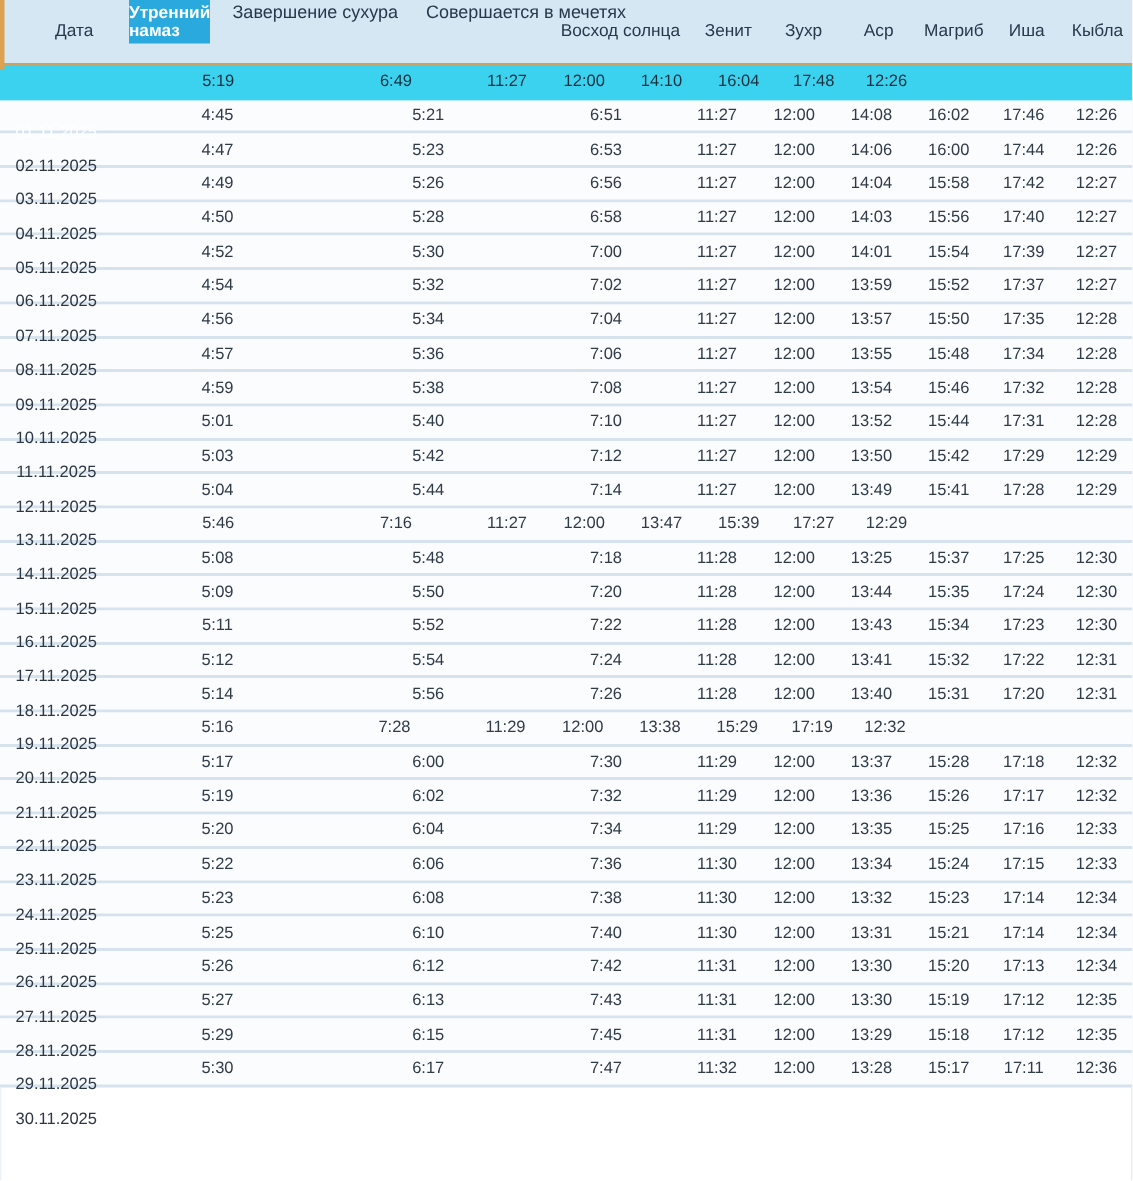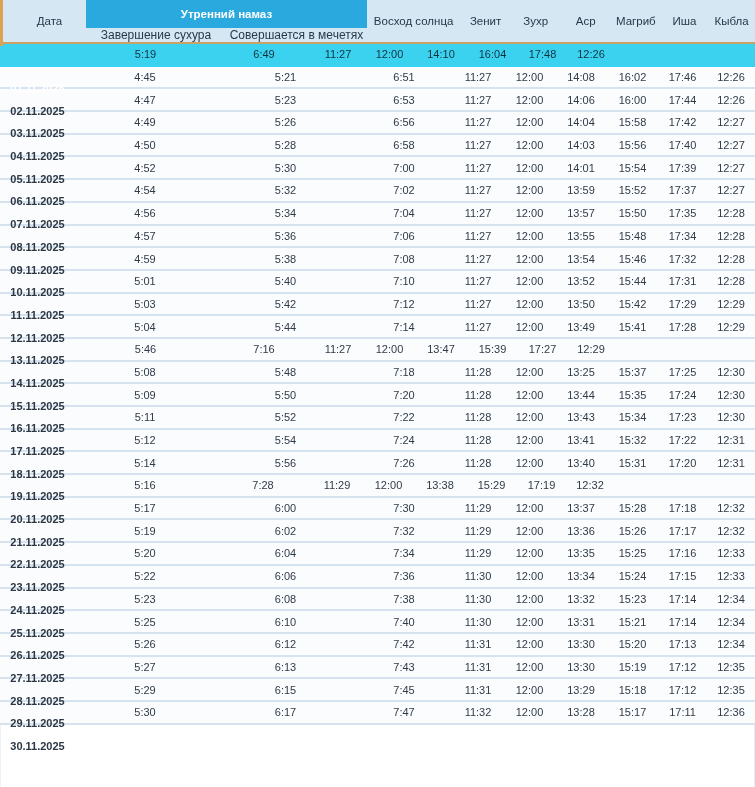--- a/index.html
+++ b/index.html
@@ -17,21 +17,21 @@
     display:flex;position:relative;padding-left:13px;
   }
   .orange-strip{
     position:absolute;left:0;top:0;width:3px;height:46px;
     background:var(--accent_orange);z-index:3;
   }
   .hcell{
     display:flex;align-items:center;justify-content:center;
     color:var(--header_text);font-size:11.5px;
   }
-  .morning-group{display:flex;flex-direction:column;}
+  .morning-group{display:flex;}
   .morning-box{
     height:29px;background:var(--accent_cyan);color:#fff;
     font-weight:bold;font-size:11.5px;
     display:flex;align-items:center;justify-content:center;
   }
   .morning-sub{height:15px;display:flex;}
   .morning-sub .sub{
     display:flex;align-items:center;justify-content:center;
     color:var(--header_text);font-size:12px;
   }
@@ -50,21 +50,21 @@
   
   .tbody{width:755px;}
   .row{
     height:22.7px;display:flex;background:var(--row_bg);
     border-bottom:2px solid var(--row_sep);
   }
   .row .cell{
     display:flex;align-items:center;justify-content:center;
     font-size:11px;color:var(--cell_text);
   }
-  .row .cell.date{font-weight:bold;color:var(--date_text);margin-top:44px;}
+  .row .cell.date{font-weight:normal;color:var(--date_text);margin-top:44px;}
   .row.selected{background:var(--highlight_row);border-bottom-color:var(--highlight_row);}
   .row.selected .cell.date{color:#fff;}
   .row.selected .cell{color:#14313f;}
 </style>
 </head>
 <body>
 
 <div class="app">
 
   <div class="thead">

